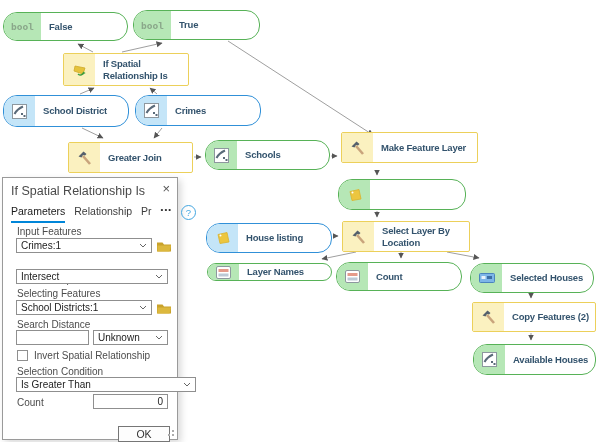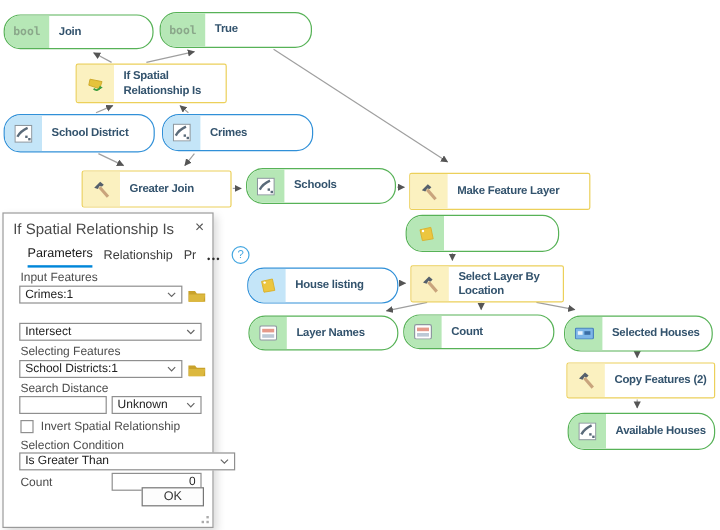--- a/index.html
+++ b/index.html
@@ -21,34 +21,34 @@
   .node.blue .ic{background:#c4e5f8;}
   .node.tool{border:1.4px solid #ecd05a;border-radius:2px;}
   .node.tool .ic{background:#fbf1c0;}
   .boolTxt{font-family:"DejaVu Sans Mono",monospace;font-size:9.5px;font-weight:700;color:#8aa78a;}
 
   
   .dialog{position:absolute;left:2px;top:177px;width:176px;height:263px;background:#fff;
           border:1px solid #9a9a9a;box-shadow:3px 3px 7px rgba(0,0,0,.15);z-index:3;box-sizing:border-box;}
   .dlg-title{position:absolute;left:8px;top:6px;font-size:12.5px;color:#4a4a4a;}
   .dlg-close{position:absolute;right:7px;top:3px;font-size:13px;color:#555;cursor:default;line-height:16px;}
-  .tabs{position:absolute;left:20px;top:27px;display:flex;align-items:flex-end;gap:9px;font-size:10.5px;color:#3c3c3c;}
+  .tabs{position:absolute;left:8px;top:27px;display:flex;align-items:flex-start;gap:9px;font-size:10.5px;color:#3c3c3c;}
   .tab-active{color:#1a1a1a;border-bottom:2px solid #0086d9;padding-bottom:2px;}
   .tab{padding-bottom:4px;}
   .dots{font-size:8px;color:#2b2b2b;letter-spacing:1px;padding-bottom:3px;}
   .help{width:13px;height:13px;border:1px solid #43a6e0;border-radius:50%;color:#43a6e0;
         font-size:9.5px;display:flex;align-items:center;justify-content:center;margin-bottom:3px;}
   .flabel{position:absolute;font-size:10px;color:#4c4c4c;}
   .combo{position:absolute;height:15px;box-sizing:border-box;border:1px solid #8f8f8f;background:#fff;
          display:flex;align-items:center;justify-content:space-between;padding:0 4px;font-size:10px;color:#222;}
   .tinput{position:absolute;height:15px;box-sizing:border-box;border:1px solid #8f8f8f;background:#fff;
           font-size:10px;color:#222;padding:0 4px;font-family:"Liberation Sans",sans-serif;}
   .folderbtn{position:absolute;width:18px;height:14px;display:flex;align-items:center;justify-content:center;border:none;background:transparent;padding:0;}
   .cb{position:absolute;width:11px;height:11px;border:1px solid #8f8f8f;background:#fff;box-sizing:border-box;}
-  .okbtn{position:absolute;left:115px;top:228px;width:52px;height:16px;border:1px solid #767676;background:#fdfdfd;
+  .okbtn{position:absolute;left:115px;top:248px;width:52px;height:16px;border:1px solid #767676;background:#fdfdfd;
          font-size:10.5px;color:#333;display:flex;align-items:center;justify-content:center;}
   .grip{position:absolute;right:3px;bottom:3px;width:2px;height:2px;background:#ababab;
         box-shadow:-4px 0 0 #ababab,0 -4px 0 #ababab;}
 </style>
 </head>
 <body>
 
 <div class="canvas">
 
   <svg class="edges" width="600" height="442">
@@ -71,21 +71,21 @@
     <line x1="333" y1="236" x2="338" y2="236" marker-end="url(#arr)"></line>
     <line x1="356" y1="252" x2="322" y2="259" marker-end="url(#arr)"></line>
     <line x1="401" y1="252" x2="401" y2="258" marker-end="url(#arr)"></line>
     <line x1="447" y1="252" x2="479" y2="258" marker-end="url(#arr)"></line>
     <line x1="531" y1="294" x2="531" y2="298" marker-end="url(#arr)"></line>
     <line x1="531" y1="333" x2="531" y2="340" marker-end="url(#arr)"></line>
   </svg>
 
   <div class="node round green" style="left:3px;top:12px;width:125px;height:29px">
     <div class="ic boolw boolTxt">bool</div>
-    <div class="lbl">Join</div>
+    <div class="lbl">False</div>
   </div>
 
   <div class="node round green" style="left:133px;top:10px;width:127px;height:30px">
     <div class="ic boolw boolTxt">bool</div>
     <div class="lbl">True</div>
   </div>
 
   <div class="node tool" style="left:63px;top:53px;width:126px;height:33px">
     <div class="ic">
       <svg width="16" height="16">
@@ -136,21 +136,21 @@
       <svg width="15" height="15">
           <rect x="0.5" y="0.5" width="14" height="14" fill="#fff" stroke="#8d979e"></rect>
           <path d="M2.5 10 C4.5 6,6.5 4.5,11 2.5" stroke="#5a6b7a" fill="none" stroke-width="2"></path>
           <rect x="9" y="9" width="2" height="2" fill="#5a6b7a"></rect>
           <rect x="11.5" y="11" width="2" height="2" fill="#5a6b7a"></rect>
         </svg>
     </div>
     <div class="lbl">Schools</div>
   </div>
 
-  <div class="node tool" style="left:341px;top:144px;width:151px;height:31px">
+  <div class="node tool" style="left:341px;top:132px;width:137px;height:31px">
     <div class="ic">
       <svg width="16" height="16">
           <line x1="6" y1="6" x2="13" y2="14" stroke="#c9a47c" stroke-width="2.6"></line>
           <polygon points="1.5,6.5 6.5,1.5 9.5,4 8,5.5 6,5 4.5,7.5" fill="#55606c"></polygon>
         </svg>
     </div>
     <div class="lbl">Make Feature Layer</div>
   </div>
 
   <div class="node round green" style="left:338px;top:179px;width:128px;height:31px">
@@ -175,21 +175,21 @@
   <div class="node tool" style="left:342px;top:221px;width:128px;height:31px">
     <div class="ic">
       <svg width="16" height="16">
           <line x1="6" y1="6" x2="13" y2="14" stroke="#c9a47c" stroke-width="2.6"></line>
           <polygon points="1.5,6.5 6.5,1.5 9.5,4 8,5.5 6,5 4.5,7.5" fill="#55606c"></polygon>
         </svg>
     </div>
     <div class="lbl">Select Layer By Location</div>
   </div>
 
-  <div class="node round green" style="left:207px;top:263px;width:125px;height:29px">
+  <div class="node round green" style="left:207px;top:263px;width:125px;height:18px">
     <div class="ic">
       <svg width="15" height="13">
           <rect x="0.5" y="0.5" width="14" height="12" rx="1.5" fill="#fff" stroke="#8d979e"></rect>
           <rect x="2.5" y="3" width="10" height="3" fill="#e59a8a"></rect>
           <rect x="2.5" y="7.5" width="10" height="3" fill="#bcc9d6"></rect>
         </svg>
     </div>
     <div class="lbl">Layer Names</div>
   </div>
 

